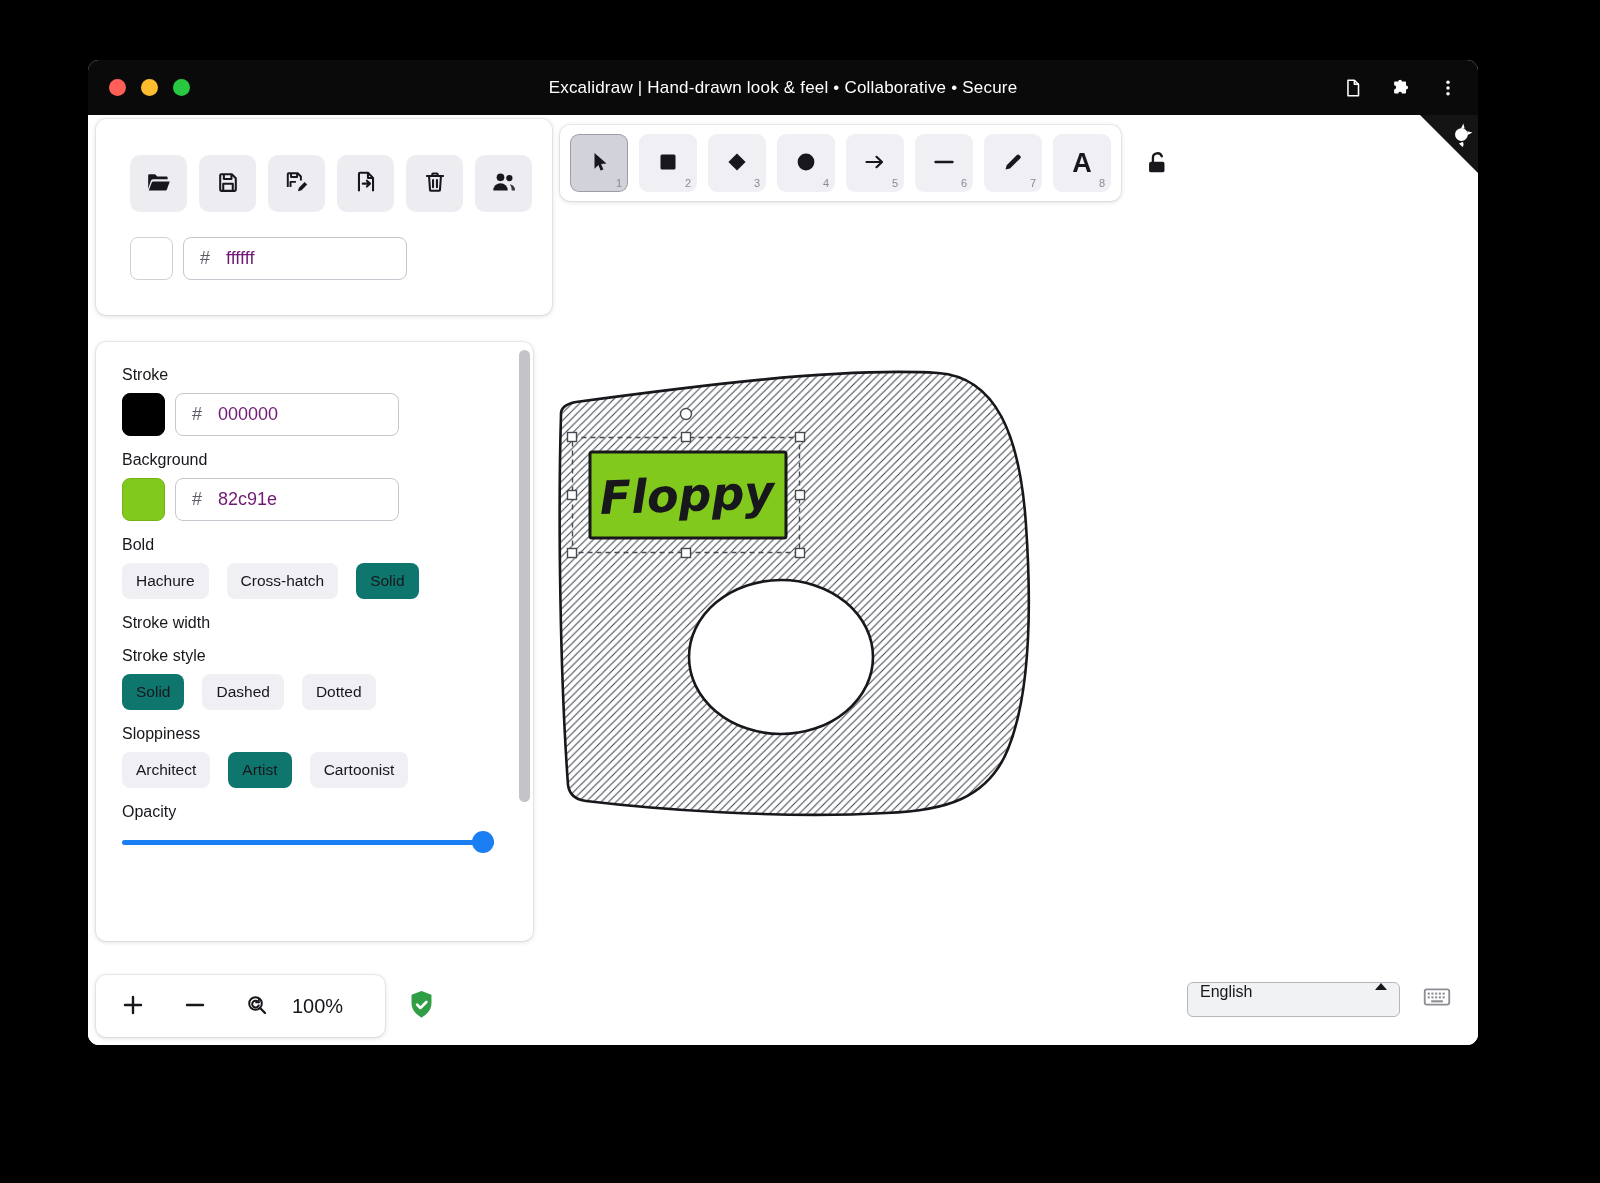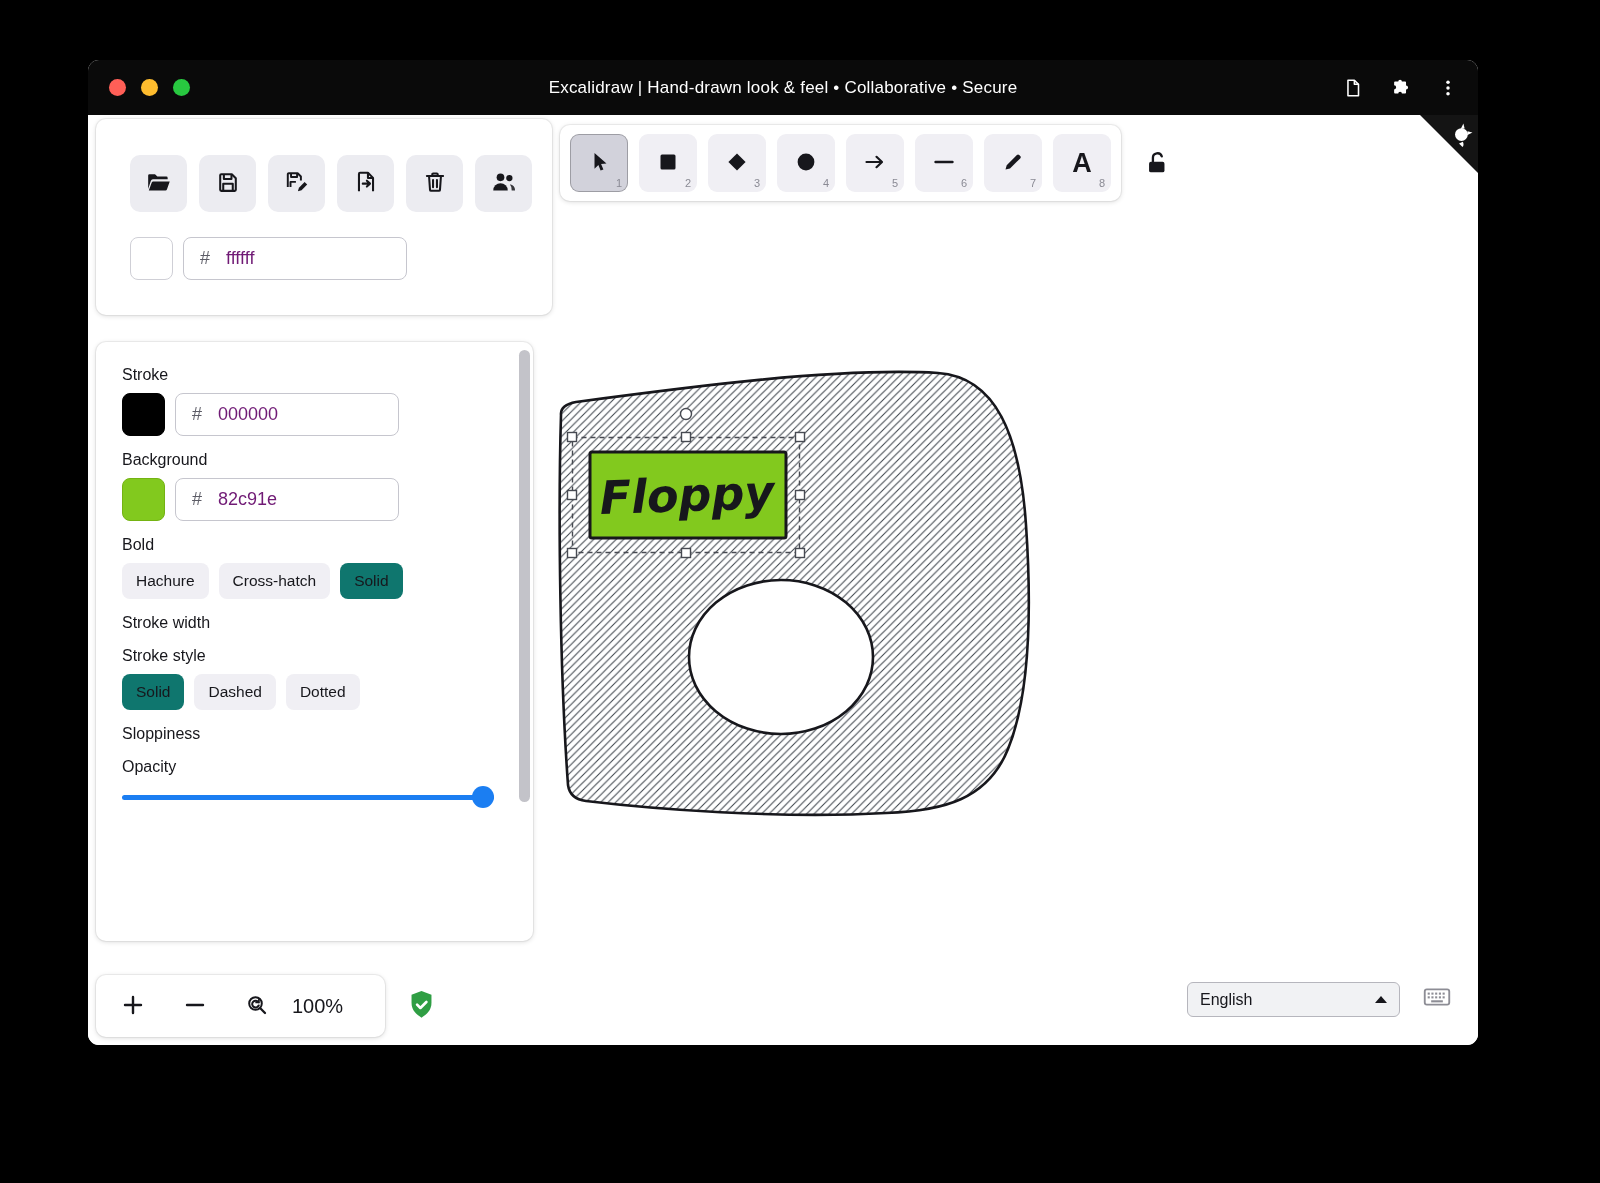--- a/index.html
+++ b/index.html
@@ -71,41 +71,41 @@
 
   
   .gh-corner { position:absolute; top:0; right:0; width:0; height:0; z-index:2;
     border-left:58px solid transparent; border-top:58px solid #141414; cursor:pointer; }
   .gh-cat { position:absolute; top:5px; right:4px; z-index:3; transform:rotate(45deg); cursor:pointer; }
 
   
   .props-island { left:8px; top:227px; width:437px; height:599px; padding:24px 0 0 26px; }
   .sec-label { font-size:16px; font-weight:400; color:#17171c; margin:15px 0 9px; }
   .sec-label.first { margin-top:0; }
-  .opt-row { display:flex; gap:10px; }
+  .opt-row { display:flex; gap:18px; }
   .opt-btn {
     padding:9px 14px; border-radius:8px; background:#f0eff4; border:none;
     font-size:15.5px; color:#17171c; font-family:"Liberation Sans", sans-serif; cursor:pointer;
   }
   .opt-btn.selected { background:#0f766e; }
   .opacity-slider { width:372px; height:22px; position:relative; margin-top:10px; cursor:pointer; }
   .opacity-track { position:absolute; left:0; top:9px; width:372px; height:5px; border-radius:3px; background:#1b7ef2; }
   .opacity-thumb { position:absolute; right:0; top:0; width:22px; height:22px; border-radius:50%; background:#1b7ef2; }
   .scroll-thumb { position:absolute; right:3px; top:8px; width:11px; height:452px; background:#c3c3c9; border-radius:6px; cursor:grab; }
 
   
   .zoom-island { left:8px; top:860px; width:289px; height:62px; display:flex; align-items:center; padding-left:6px; }
   .zoom-btn { width:62px; height:54px; background:none; border:none; border-radius:8px; color:#17171c;
     display:flex; align-items:center; justify-content:center; cursor:pointer; }
   .zoom-label { margin-left:4px; font-size:20px; color:#17171c; }
   .shield { position:absolute; left:320px; top:875px; z-index:2; }
   .lang-select {
     position:absolute; left:1099px; top:867px; width:213px; height:35px; z-index:2;
     background:#f1f2f4; border:1px solid #b6b6bd; border-radius:6px;
-    display:flex; align-items:center; padding:0 12px; font-size:16px; color:#17171c; cursor:pointer;
+    display:flex; align-items:flex-start; padding:0 12px; font-size:16px; color:#17171c; cursor:pointer;
   }
   .lang-caret { margin-left:auto; width:0; height:0; border-left:6px solid transparent; border-right:6px solid transparent; border-bottom:7px solid #17171c; }
   .kbd-btn { position:absolute; left:1332px; top:868px; z-index:2; background:none; border:none; color:#8d8d95; cursor:pointer; }
 </style>
 </head>
 <body>
 
 <div class="window">
 
   <div class="titlebar">
@@ -352,20 +352,25 @@
       <div class="sec-label">Stroke width</div>
 
       <div class="sec-label">Stroke style</div>
       <div class="opt-row">
         <button class="opt-btn selected">Solid</button>
         <button class="opt-btn">Dashed</button>
         <button class="opt-btn">Dotted</button>
       </div>
 
       <div class="sec-label">Sloppiness</div>
+      <div class="opt-row">
+        <button class="opt-btn">Architect</button>
+        <button class="opt-btn selected">Artist</button>
+        <button class="opt-btn">Cartoonist</button>
+      </div>
 
       <div class="sec-label">Opacity</div>
       <div class="opacity-slider">
         <div class="opacity-track"></div>
         <div class="opacity-thumb"></div>
       </div>
 
       <div class="scroll-thumb"></div>
     </div>
 

